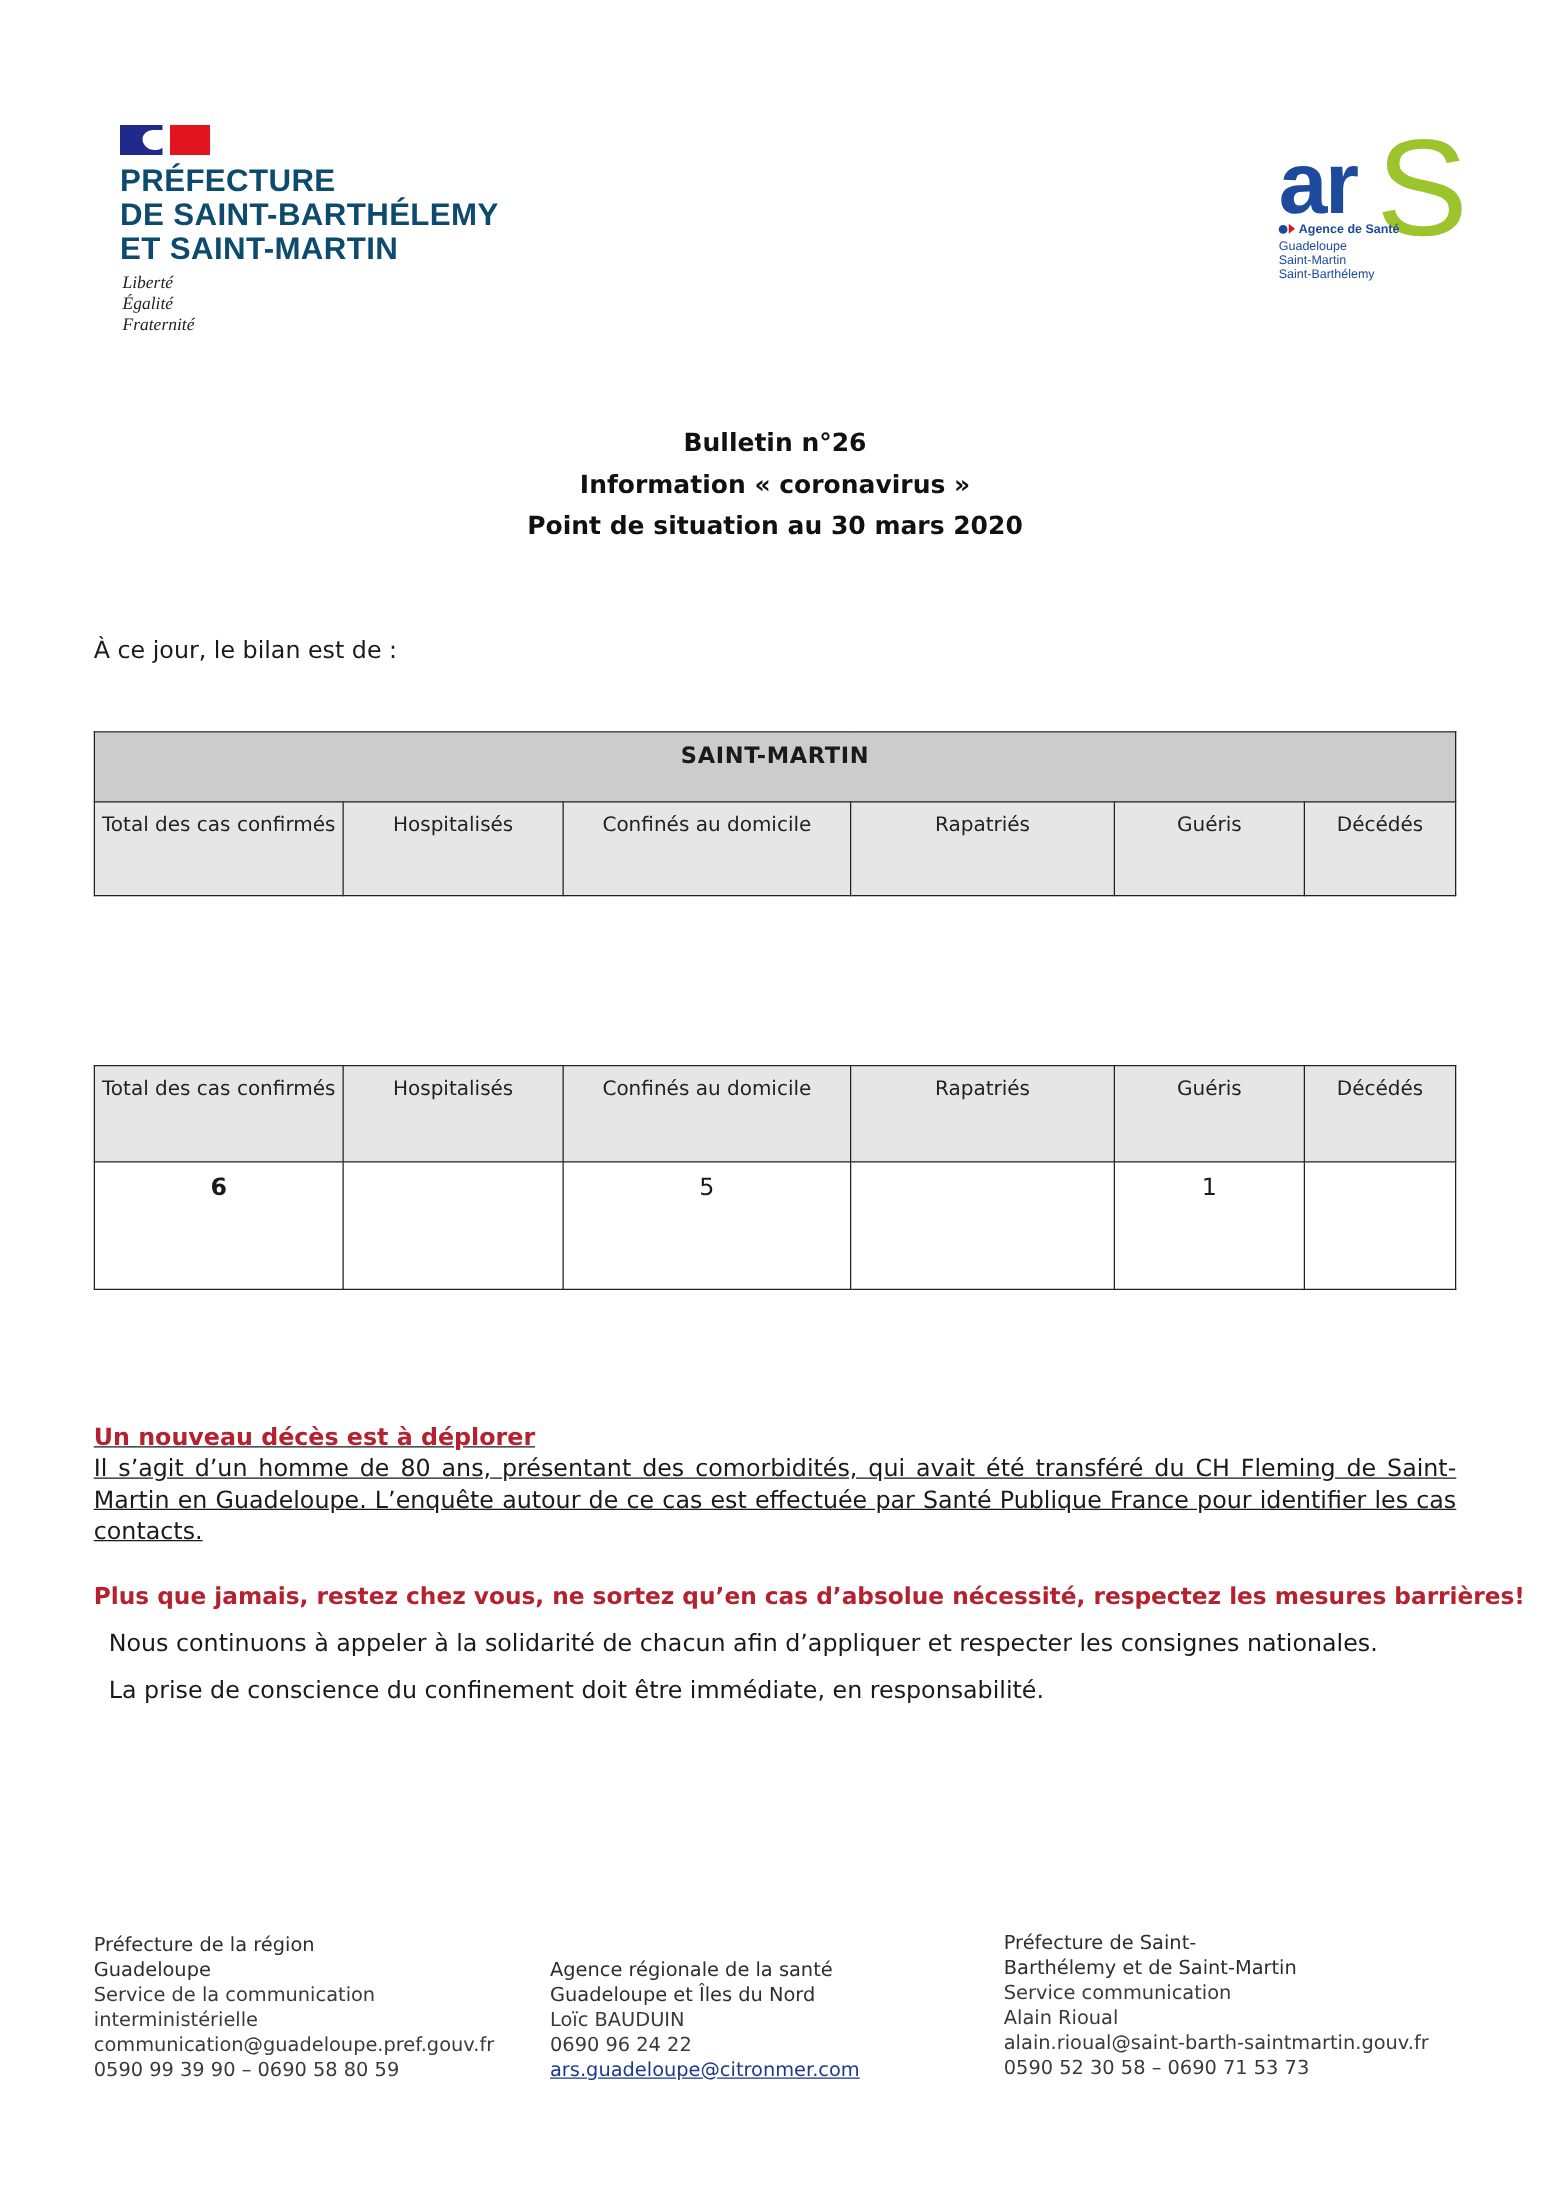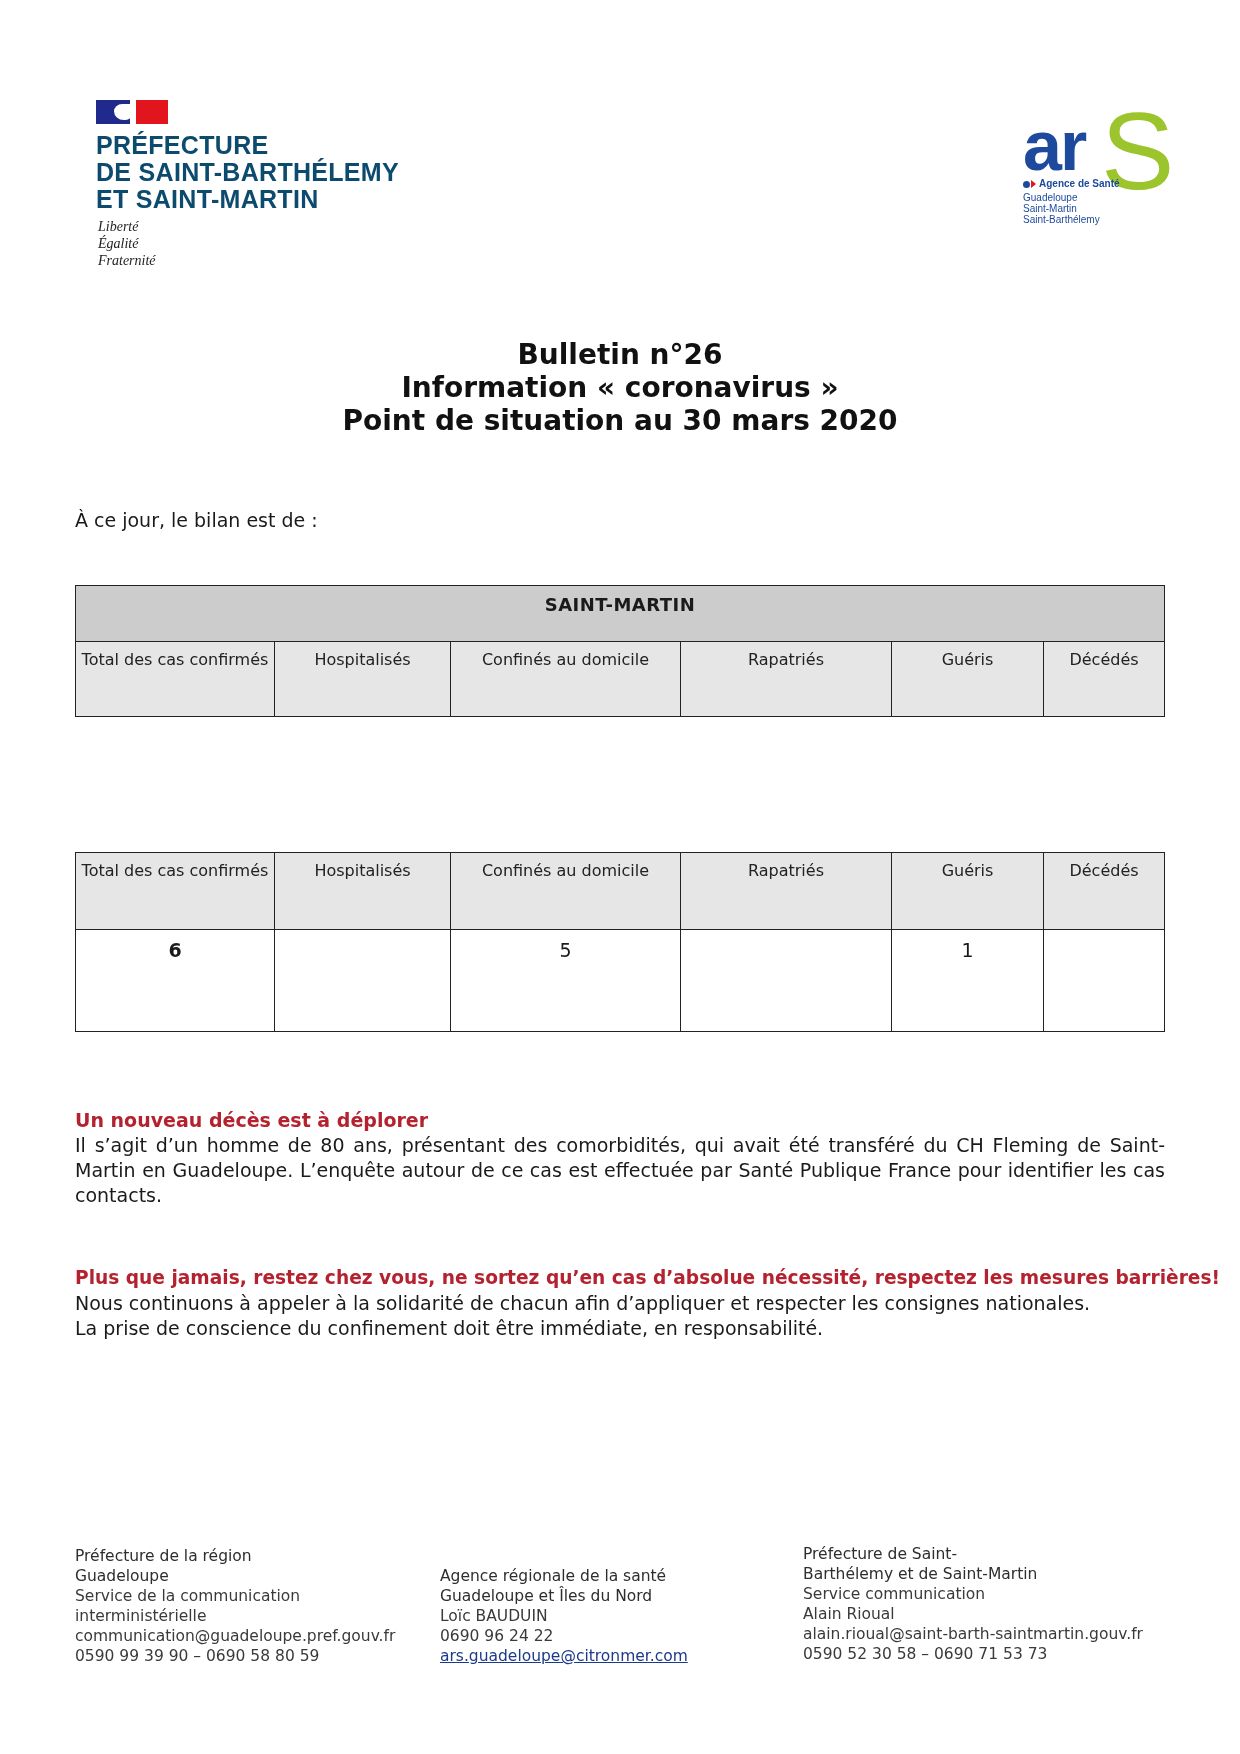--- a/index.html
+++ b/index.html
@@ -31,21 +31,21 @@
   #ars-agency .dot { display:inline-block; width:7px; height:7px; border-radius:50%;
                      background:#1d4a9c; margin-right:1px; vertical-align:middle; }
   #ars-agency .half { display:inline-block; width:0; height:0; border-top:4px solid transparent;
                       border-bottom:4px solid transparent; border-left:5px solid #e2141d;
                       margin-right:3px; vertical-align:middle; }
   #ars-regions { left:0; top:74px; font-family:"Liberation Sans", sans-serif; font-size:10px;
                  line-height:11px; color:#1d4a9c; }
 
   
   #title-block { left:0; width:1240px; top:338px; text-align:center;
-                 font-family:"DejaVu Sans", sans-serif; font-weight:bold; font-size:28px;
+                 font-family:"DejaVu Sans", sans-serif; font-weight:bold; font-size:20px;
                  line-height:33px; color:#111; }
 
   .red-head { color:#b5222f; font-weight:bold; font-size:19px; }
   .body-text { font-size:19px; line-height:25px; color:#1a1a1a; }
 
   #intro { left:75px; top:508px; width:1090px; }
   #intro .red-head { line-height:25px; }
 
   
   table.stats { position:absolute; left:75px; width:1089px; border-collapse:collapse;
@@ -59,27 +59,27 @@
   table.stats tr.vals td.bold { font-weight:bold; }
   .delta { color:#a3283a; display:block; margin-top:20px; font-size:18px; }
   #table-sm { top:585px; }
   #table-sm tr.heads td { height:75px; }
   #table-sm tr.vals td { height:107px; }
   #table-sb { top:852px; }
   #table-sb tr.region td { height:57px; }
   #table-sb tr.heads td { height:77px; }
   #table-sb tr.vals td { height:102px; }
 
-  #death { left:75px; top:1108px; width:1090px; }
+  #death { left:75px; top:1138px; width:1090px;text-decoration:underline; }
   #death p { margin:0; text-align:justify; text-align-last:left; }
   #death .red-head { line-height:25px; }
 
   #stayhome { left:75px; top:1265px; width:1100px; }
   #stayhome .red-head { line-height:26px; white-space:nowrap; font-size:18.6px; }
-  #stayhome p { margin:0; }
+  #stayhome p { margin:12px; }
 
   
   .footer-col { font-size:15.5px; line-height:20px; color:#3a3a3a; }
   .footer-col .fbold { font-weight:normal; color:#2e2e2e; }
   #footer-left { left:75px; top:1546px; width:360px; }
   #footer-mid { left:440px; top:1566px; width:300px; }
   #footer-right { left:803px; top:1544px; width:380px; }
   .flink { color:#1d3a8a; text-decoration:underline; }
 </style>
 </head>

